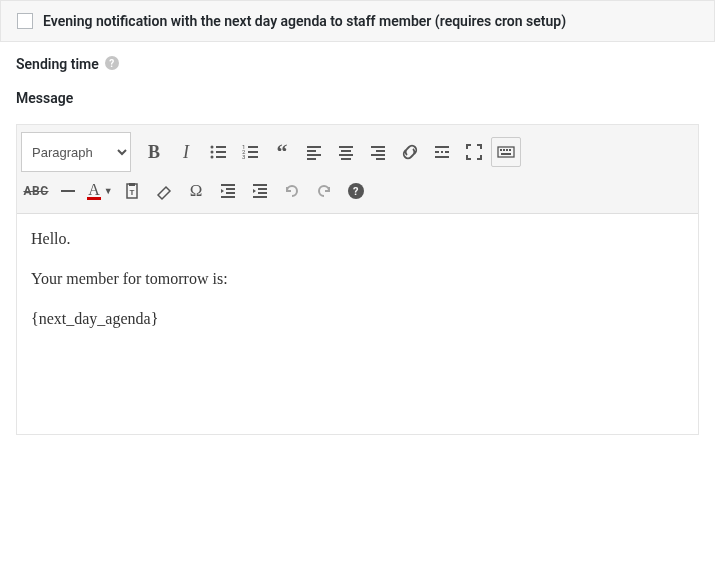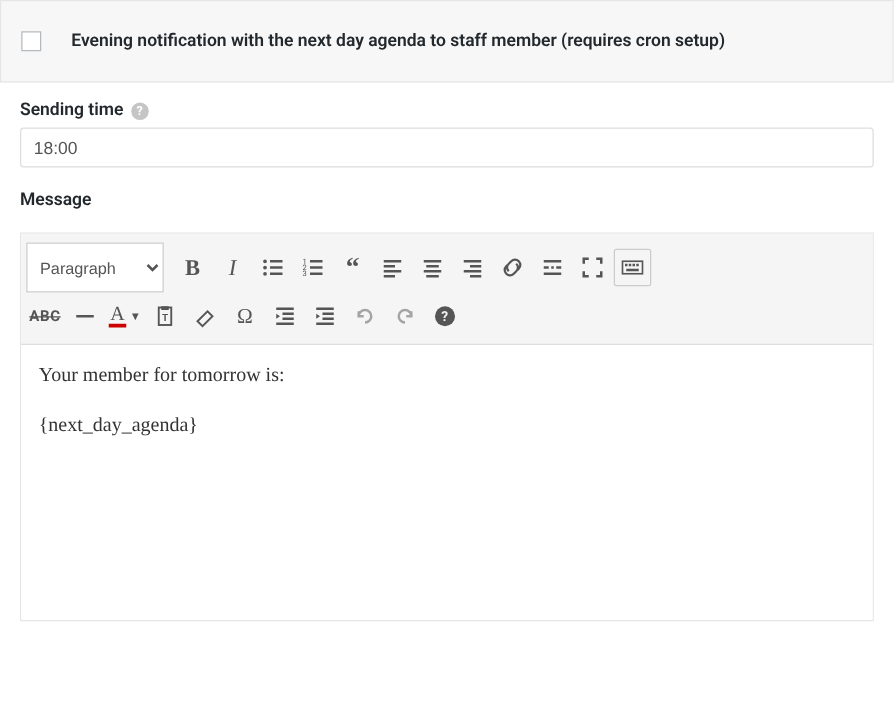--- a/index.html
+++ b/index.html
@@ -6,24 +6,24 @@
     body {
       font-family: -apple-system, BlinkMacSystemFont, "Segoe UI", Roboto, Helvetica, Arial, sans-serif;
       font-size: 14px;
       color: #23282d;
       background: #fff;
       width: 715px;
     }
     .panel-header {
       background: #f7f7f7;
       border: 1px solid #e5e5e5;
-      padding: 24px 16px;
+      padding: 12px 16px;
       display: flex;
       align-items: center;
-      gap: 24px;
+      gap: 10px;
     }
     .panel-header input[type="checkbox"] {
       width: 16px;
       height: 16px;
       border: 1px solid #b4b9be;
       background: #fff;
       appearance: none;
       cursor: pointer;
     }
     .panel-header-label {
@@ -31,21 +31,21 @@
       color: #23282d;
     }
     .panel-body {
       padding: 14px 16px;
     }
     .form-group {
       margin-bottom: 18px;
     }
     .form-label {
       display: flex;
-      align-items: flex-end;
+      align-items: flex-start;
       gap: 6px;
       font-weight: 600;
       color: #23282d;
       margin-bottom: 6px;
     }
     .help-icon {
       width: 14px;
       height: 14px;
       border-radius: 50%;
       background: #c5c5c5;
@@ -136,21 +136,20 @@
   <span class="panel-header-label">Evening notification with the next day agenda to staff member (requires cron setup)</span>
 </div>
 
 <div class="panel-body">
 
   <div class="form-group">
     <div class="form-label">
       <span>Sending time</span>
       <span class="help-icon">?</span>
     </div>
-    <input class="text-input" type="text" value="18:00" style="">
   </div>
 
   <div class="form-group">
     <div class="form-label">
       <span>Message</span>
     </div>
   </div>
 
 
   <div class="editor-wrap">
@@ -296,18 +295,19 @@
         </span>
         <span class="tb-btn">
           <svg viewBox="0 0 20 20">
               <circle cx="10" cy="10" r="8" fill="#555"></circle>
               <text x="7" y="14" font-size="11" fill="#f5f5f5" font-weight="bold">?</text>
             </svg>
         </span>
       </div>
     </div>
     <div class="editor-content" contenteditable="true" style="">
+      <p>Hello.</p>
       <p>Your member for tomorrow is:</p>
       <p>{next_day_agenda}</p>
     </div>
   </div>
 
 </div>
 
 </body></html>

